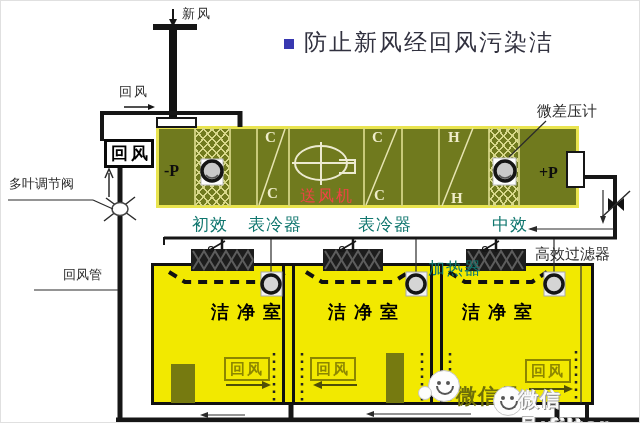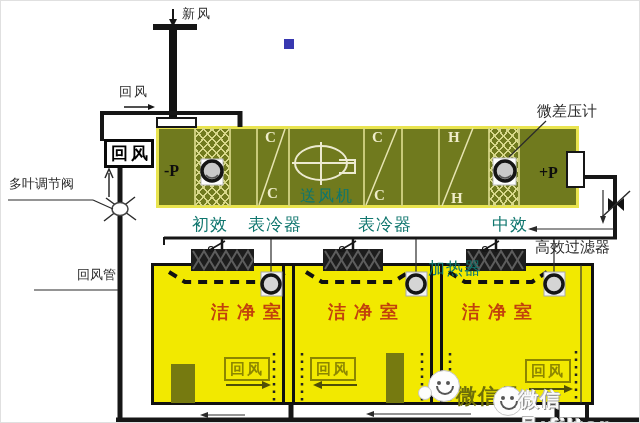--- a/index.html
+++ b/index.html
@@ -14,45 +14,46 @@
   .title-line{position:absolute;left:303px;font-size:23px;letter-spacing:2px;color:#31313f;font-weight:500;z-index:8;white-space:nowrap;}
   .title-bullet{position:absolute;left:283px;top:38px;width:10px;height:10px;background:#3838b0;z-index:8;}
   
   .ahu{position:absolute;left:155px;top:125px;width:423px;height:82px;background:#707a1e;border:3px solid #e9e44f;box-sizing:border-box;z-index:1;}
   .ahu-div{position:absolute;top:0;width:2px;height:100%;background:#d8d88a;opacity:.85;}
   .hatch{position:absolute;top:0;height:100%;
     background-image:repeating-linear-gradient(48deg,transparent 0 5px,#d8d88a 5px 6.5px),
                      repeating-linear-gradient(-48deg,transparent 0 5px,#d8d88a 5px 6.5px);}
   .ahu-letter{position:absolute;font-family:"Liberation Serif","DejaVu Serif",serif;font-weight:bold;font-size:15px;color:#efedc9;z-index:8;}
   .pm{position:absolute;font-family:"Liberation Serif","DejaVu Serif",serif;font-weight:bold;font-size:16px;color:#0d0d0d;z-index:8;}
-  .fan-lbl{position:absolute;left:299px;top:185px;font-size:16px;color:#0f766e;letter-spacing:2px;z-index:8;}
+  .fan-lbl{position:absolute;left:299px;top:185px;font-size:16px;color:#ef4444;letter-spacing:2px;z-index:8;}
   .sec-lbl{position:absolute;top:212px;font-size:17px;color:#0f766e;letter-spacing:1px;z-index:8;white-space:nowrap;}
   
   .rooms{position:absolute;left:150px;top:262px;width:443px;height:142px;background:#f2e900;border:3px solid #111;box-sizing:border-box;z-index:2;}
   .room-wall{position:absolute;top:262px;width:3px;height:142px;background:#111;z-index:3;}
-  .room-name{position:absolute;top:299px;font-size:18px;font-weight:bold;letter-spacing:8px;color:#c2410c;z-index:8;}
+  .room-name{position:absolute;top:299px;font-size:18px;font-weight:bold;letter-spacing:8px;color:#000000;z-index:8;}
   .rf-box{position:absolute;width:46px;height:24px;border:2px solid #8c8600;color:#8c8600;font-size:15px;font-weight:bold;
           display:flex;align-items:center;justify-content:center;letter-spacing:2px;box-sizing:border-box;z-index:8;}
   .olive-rect{position:absolute;background:#767a10;z-index:3;}
   .filter-box{position:absolute;top:248px;height:22px;background:#1d1d1d;z-index:4;}
   
   .wm-face{position:absolute;background:#fdfdfd;border:1.5px solid #c6c6c6;border-radius:50%;z-index:9;}
   .wm-eye{position:absolute;width:4px;height:4px;background:#555;border-radius:50%;}
   .wm-mouth{position:absolute;width:14px;height:7px;border:2px solid #555;border-top:none;border-radius:0 0 12px 12px;}
   .wm-back-text{position:absolute;left:455px;top:381px;font-size:21px;font-weight:bold;color:#6e6e08;z-index:8;letter-spacing:1px;}
   .wm-front-text{position:absolute;left:518px;top:385px;font-size:20px;font-weight:bold;color:#fafafa;
                  text-shadow:1px 1px 0 #909090,-1px -1px 0 #b5b5b5;z-index:10;letter-spacing:1px;}
   svg.overlay{position:absolute;left:0;top:0;z-index:5;}
 </style>
 </head>
 <body>
 
 <div id="canvas">
 
   <div class="title-bullet"></div>
+  <div class="title-line" style="top:26px;">防止新风经回风污染洁</div>
 
   <div class="ahu"></div>
 
   <div class="ahu-div abs" style="left:193px;top:127px;height:78px;z-index:2;"></div>
   <div class="ahu-div abs" style="left:228px;top:127px;height:78px;z-index:2;"></div>
   <div class="ahu-div abs" style="left:255px;top:127px;height:78px;z-index:2;"></div>
   <div class="ahu-div abs" style="left:287px;top:127px;height:78px;z-index:2;"></div>
   <div class="ahu-div abs" style="left:362px;top:127px;height:78px;z-index:2;"></div>
   <div class="ahu-div abs" style="left:400px;top:127px;height:78px;z-index:2;"></div>
   <div class="ahu-div abs" style="left:437px;top:127px;height:78px;z-index:2;"></div>
@@ -75,23 +76,23 @@
   <div class="sec-lbl" style="left:191px;">初效</div>
   <div class="sec-lbl" style="left:247px;">表冷器</div>
   <div class="sec-lbl" style="left:357px;">表冷器</div>
   <div class="sec-lbl" style="left:427px;margin-top:44px;">加热器</div>
   <div class="sec-lbl" style="left:491px;">中效</div>
 
   <div class="lbl" style="left:181px;top:6px;letter-spacing:2px;">新风</div>
   <div class="lbl" style="left:118px;top:84px;letter-spacing:2px;">回风</div>
   <div class="lbl" style="left:110px;top:143px;font-weight:bold;font-size:17px;color:#000;letter-spacing:3px;z-index:9;">回风</div>
   <div class="lbl" style="left:8px;top:176px;">多叶调节阀</div>
-  <div class="lbl" style="left:76px;top:267px;">回风管</div>
+  <div class="lbl" style="left:62px;top:267px;">回风管</div>
   <div class="lbl" style="left:536px;top:102px;font-size:15px;">微差压计</div>
-  <div class="lbl" style="left:534px;top:238px;font-size:15px;">高效过滤器</div>
+  <div class="lbl" style="left:534px;top:245px;font-size:15px;">高效过滤器</div>
 
   <div class="abs" style="left:103px;top:138px;width:50px;height:29px;background:#fff;border:3px solid #0a0a0a;box-sizing:border-box;z-index:7;"></div>
 
   <div class="rooms"></div>
   <div class="room-wall" style="left:281px;"></div>
   <div class="room-wall" style="left:291px;"></div>
   <div class="room-wall" style="left:429px;"></div>
   <div class="room-wall" style="left:439px;"></div>
 
   <div class="room-name" style="left:210px;">洁净室</div>

